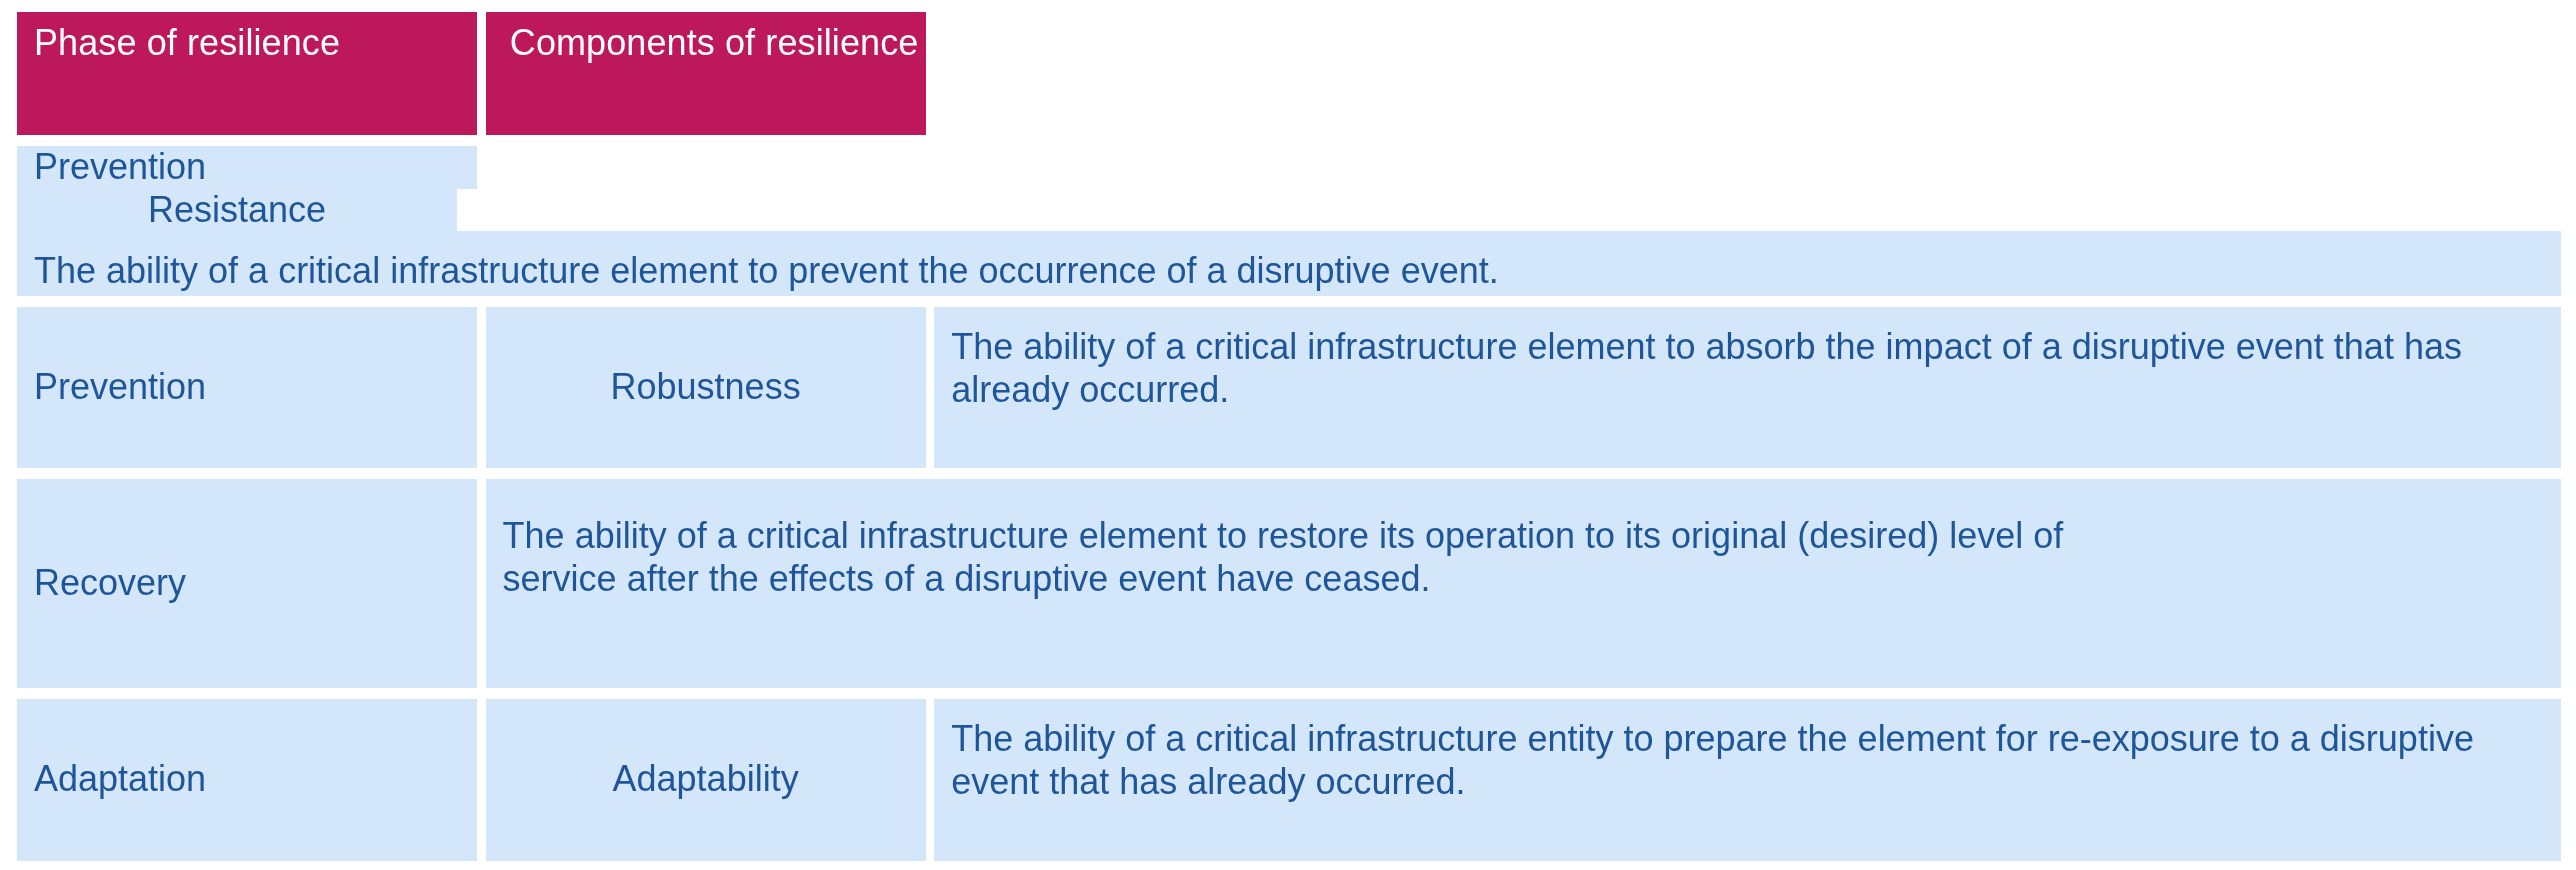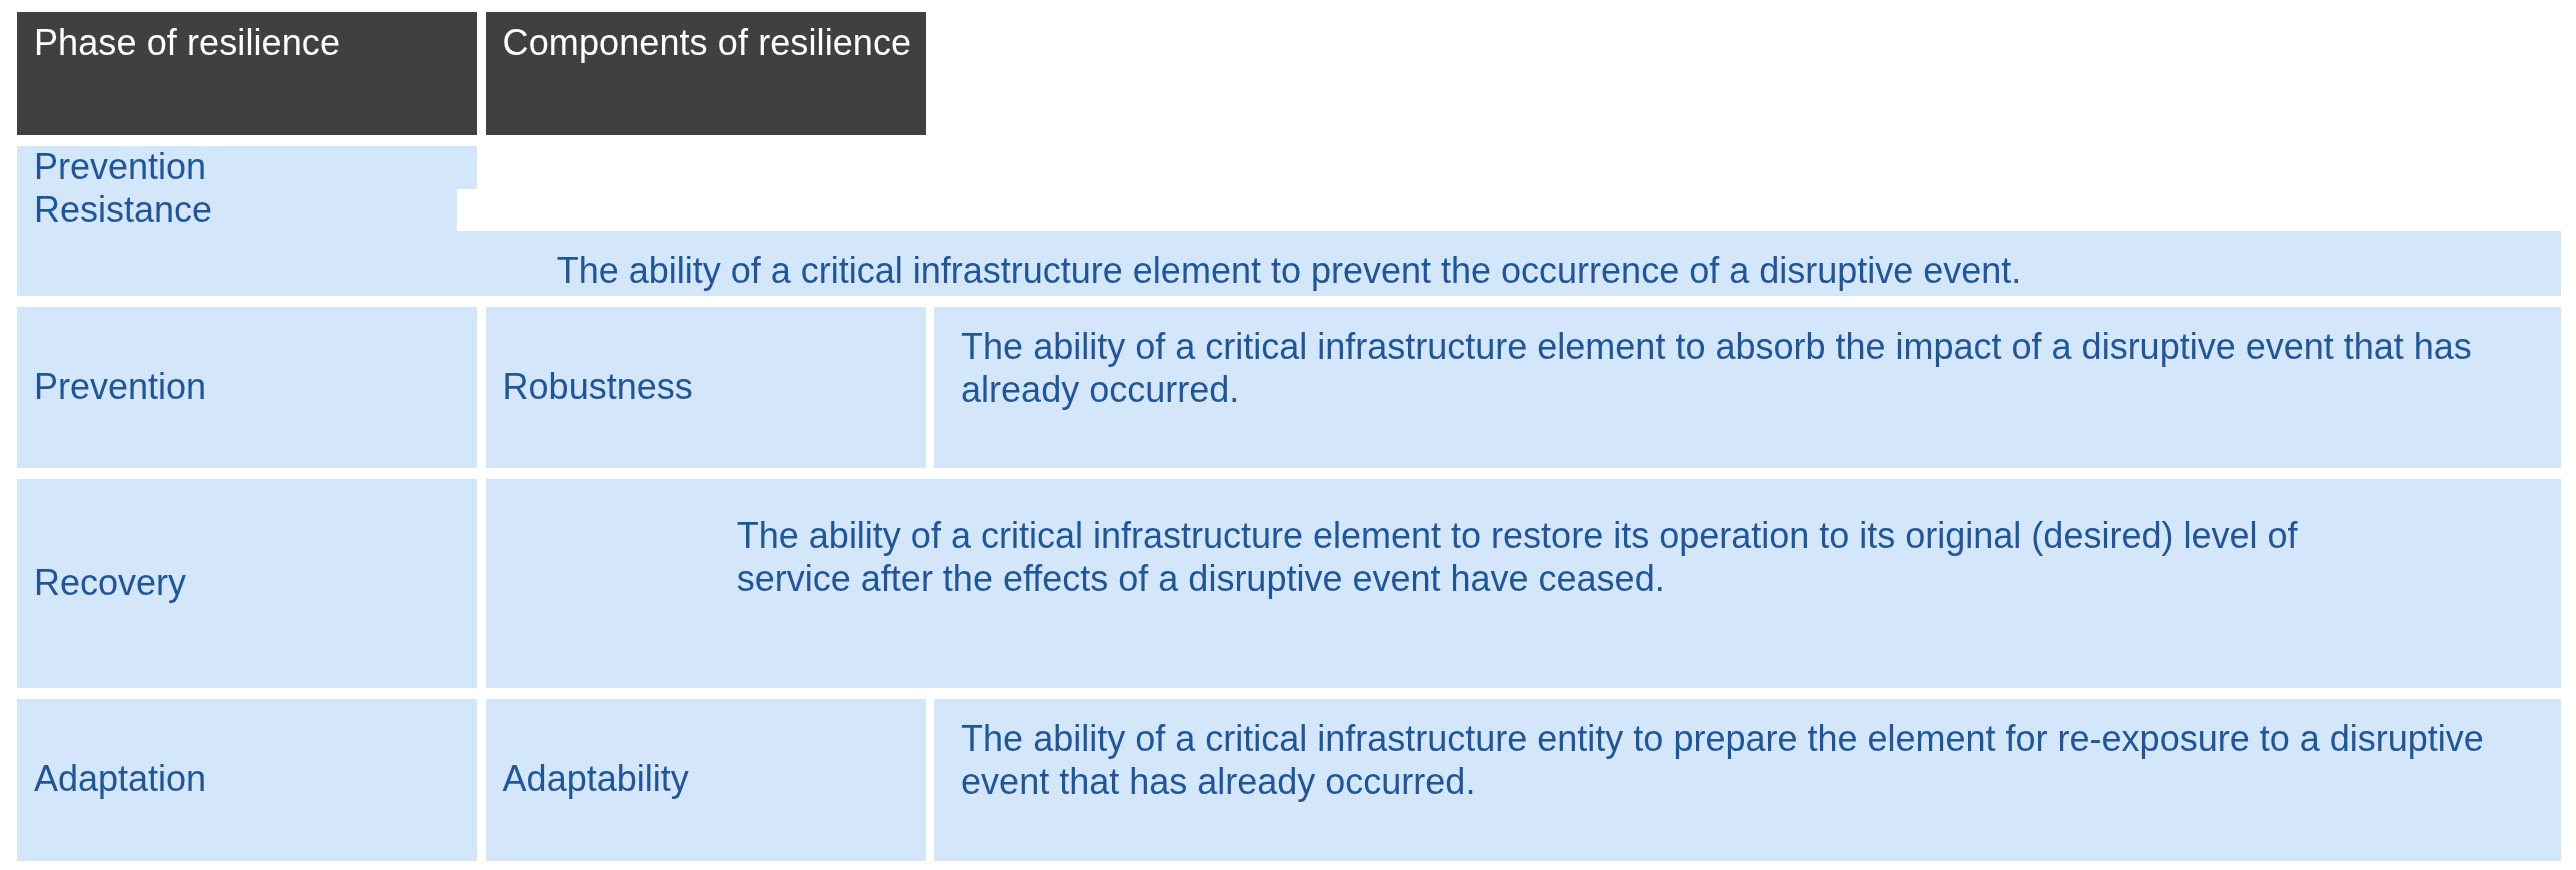--- a/index.html
+++ b/index.html
@@ -30,25 +30,25 @@
   .body-row.r3{height:209px;}
   .body-row.r4{height:162px;}
 
   .cell{
     box-sizing:border-box;
     display:flex;
     align-items:center;
     overflow:hidden;
   }
   .c1{width:460px;margin-right:8.6px;}
-  .c2{width:440px;margin-right:8.6px;}
+  .c2{width:440px;margin-right:8.6px;justify-content:center;}
   .c3{flex:1 1 auto;}
 
   .header-row .cell{
-    background:#404040;
+    background:#be185d;
     color:#ffffff;
     align-items:flex-start;
     padding:11px 0 0 17px;
   }
   .header-row .cell .txt{
     font-size:36px;
     line-height:1.10;
     font-weight:400;
     letter-spacing:0.1px;
     font-stretch:condensed;
@@ -65,21 +65,20 @@
   .body-row .cell .txt{
     font-size:36px;
     line-height:1.19;
     font-weight:400;
     font-stretch:condensed;
     display:block;
   }
   .body-row .c3{
     align-items:flex-start;
     padding-top:19px;
-    justify-content:center;
   }
   .body-row.r3 .c3{padding-top:36px;}
   .body-row .c3 .txt{
     max-width:1573px;
   }
 </style>
 </head>
 <body>
 
 <div class="table-wrap">

